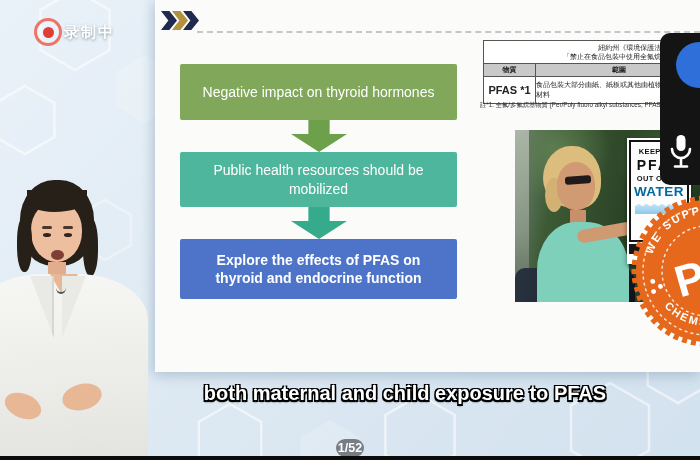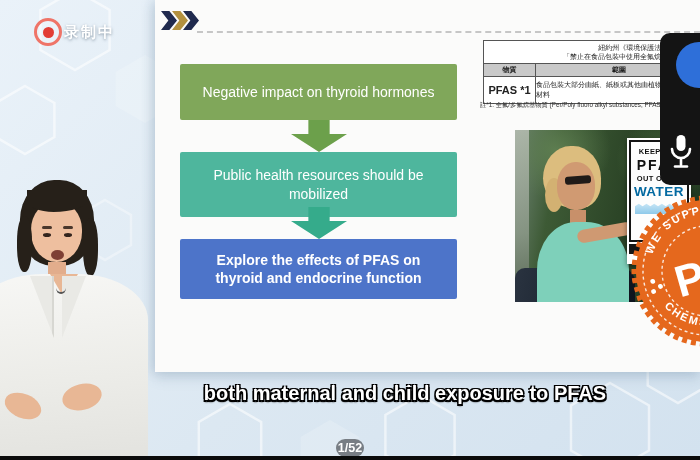--- a/index.html
+++ b/index.html
@@ -28,21 +28,21 @@
   .chev.navy{background:#202a4e;}
   .chev.gold{background:#b3913f;}
   .slide-title{left:44px;top:8px;font-size:17px;font-weight:bold;color:#1d5fae;letter-spacing:.2px;}
   .title-dashes{left:42px;right:0;top:31px;border-top:2px dashed #c6c6c6;height:0;}
 
   
   .fbox{left:25px;width:277px;color:#fff;font-size:14px;line-height:1.32;
         display:flex;align-items:center;justify-content:center;text-align:center;
         padding:4px 14px;box-sizing:border-box;border-radius:2px;}
   .fbox.green{top:64px;height:56px;background:#80a75a;}
-  .fbox.teal{top:152px;height:65px;background:#4eb69d;}
+  .fbox.teal{top:152px;height:55px;background:#4eb69d;}
   .fbox.blue{top:239px;height:60px;background:#4d74c9;font-weight:bold;}
   .farrow{left:136px;width:56px;height:32px;
           clip-path:polygon(31% 0,69% 0,69% 44%,100% 44%,50% 100%,0 44%,31% 44%);}
   .farrow.green{top:120px;background:#6ca04b;}
   .farrow.teal{top:207px;background:#35ab8b;}
 
   
   .reg-table{left:328px;top:40px;width:217px;background:#fff;border:1px solid #555;
              font-size:7px;color:#222;box-sizing:border-box;}
   .cap{padding:2px 3px 1px 3px;text-align:right;line-height:1.35;border-bottom:1px solid #555;}

